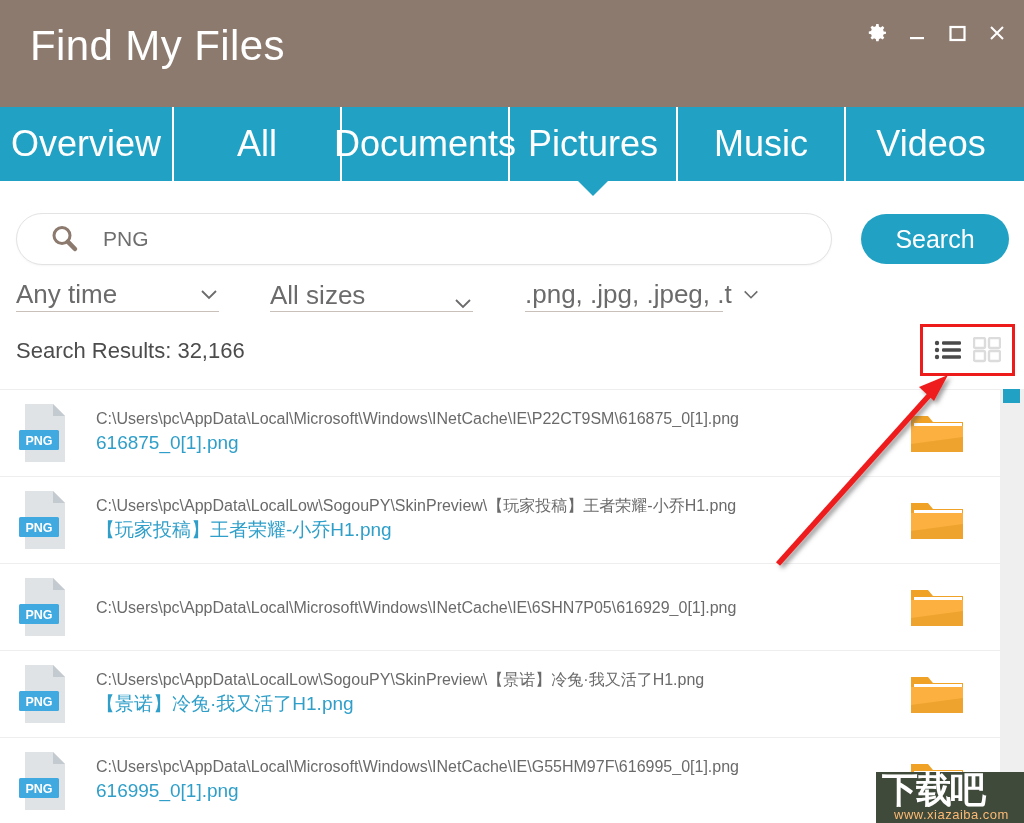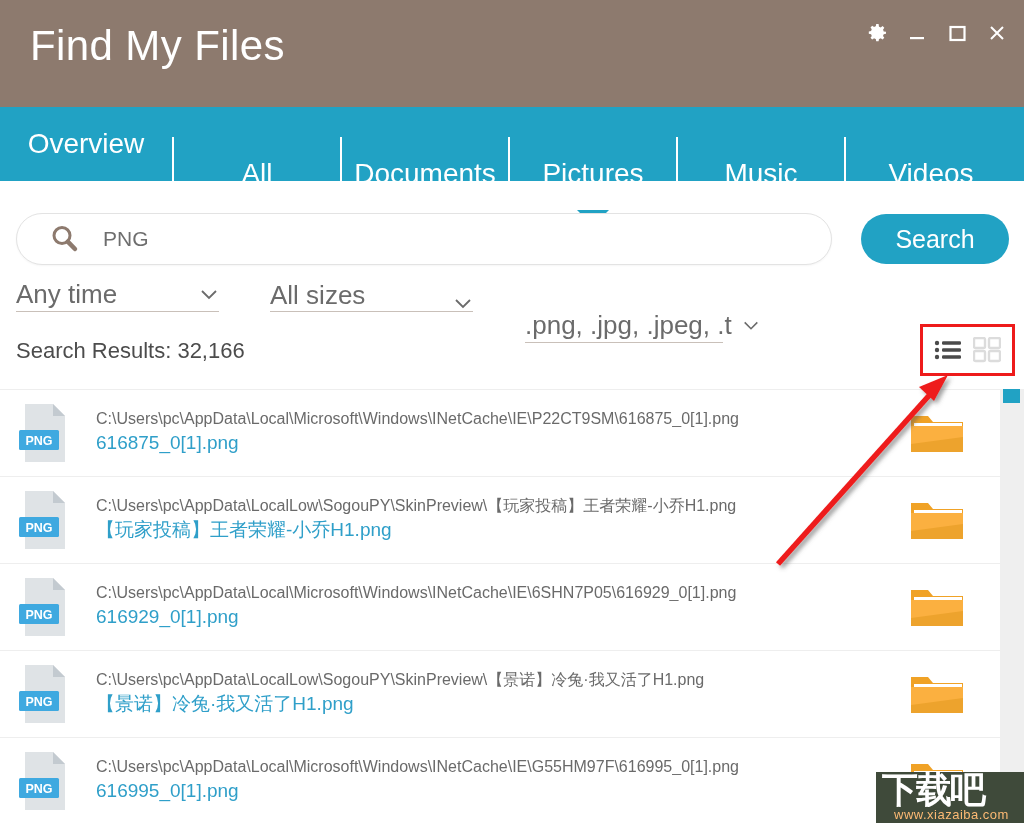--- a/index.html
+++ b/index.html
@@ -67,27 +67,27 @@
     background: #21a2c4;
     display: flex;
   }
   .tab {
     flex: 0 0 auto;
     height: 74px;
     display: flex;
     align-items: center;
     justify-content: center;
     color: #ffffff;
-    font-size: 28px;
+    font-size: 36px;
     font-weight: 300;
     cursor: pointer;
     position: relative;
     box-sizing: border-box;
   }
-  .tab + .tab { border-left: 2px solid #ffffff; margin-top: 30px; }
+  .tab + .tab { border-left: 2px solid #ffffff; }
   .tab.active .tab-pointer {
     position: absolute;
     left: 50%;
     bottom: -15px;
     margin-left: -16px;
     width: 0; height: 0;
     border-left: 16px solid transparent;
     border-right: 16px solid transparent;
     border-top: 16px solid #21a2c4;
   }
@@ -172,21 +172,21 @@
     font-weight: 300;
     white-space: nowrap;
   }
   .filter .chev {
     margin-left: 10px;
     flex: 0 0 auto;
     color: #6b6b6b;
   }
   .filter-time  { left: 16px;  width: 203px; }
   .filter-size  { left: 270px; width: 203px; align-items: flex-end; }
-  .filter-ext   { left: 525px; width: 198px; margin-top: 31px; }
+  .filter-ext   { left: 525px; width: 198px; }
 
   
   .results-header {
     position: absolute;
     left: 16px;
     top: 338px;
     font-size: 22px;
     font-weight: 400;
     color: #4c4c4c;
     white-space: nowrap;
@@ -500,21 +500,20 @@
       <div class="file-icon">
         <svg width="52" height="62" viewBox="0 0 52 62">
           <path d="M6 2 h28 l12 12 v46 H6 Z" fill="#dfe3e6"></path>
           <path d="M34 2 l12 12 h-12 Z" fill="#c3cad0"></path>
           <rect x="0" y="28" width="40" height="20" rx="1.5" fill="#3fa9e0"></rect>
           <text x="20" y="42.5" font-family="Liberation Sans, sans-serif" font-size="12.5" font-weight="bold" fill="#ffffff" text-anchor="middle">PNG</text>
         </svg>
       </div>
       <div class="file-info">
         <div class="file-path">C:\Users\pc\AppData\Local\Microsoft\Windows\INetCache\IE\6SHN7P05\616929_0[1].png</div>
-        <div class="file-name">616929_0[1].png</div>
       </div>
       <div class="folder-btn">
         <svg width="58" height="46" viewBox="0 0 58 46">
           <path d="M3 6 h17 l5 6 h30 v30 H3 Z" fill="#f0a226"></path>
           <path d="M6 13 h48 v8 H6 Z" fill="#ffffff"></path>
           <path d="M3 16 h52 v26 H3 Z" fill="#fbb040"></path>
           <path d="M3 34 l52 -7 v15 H3 Z" fill="#eda32d"></path>
         </svg>
       </div>
     </div>

